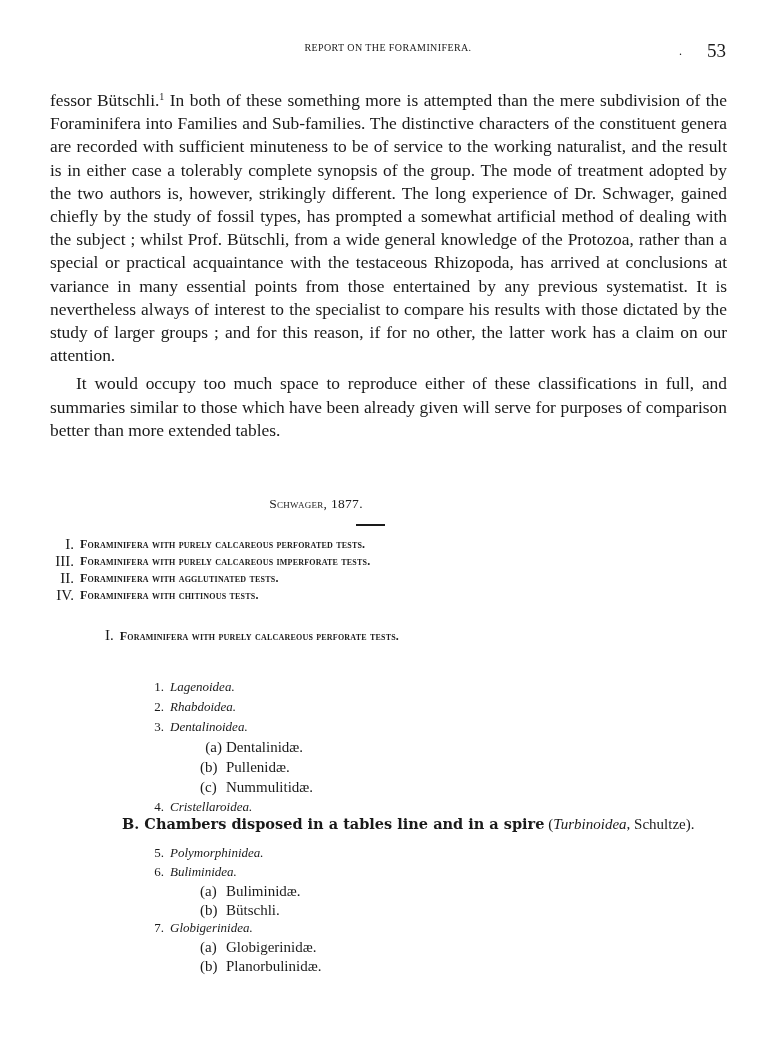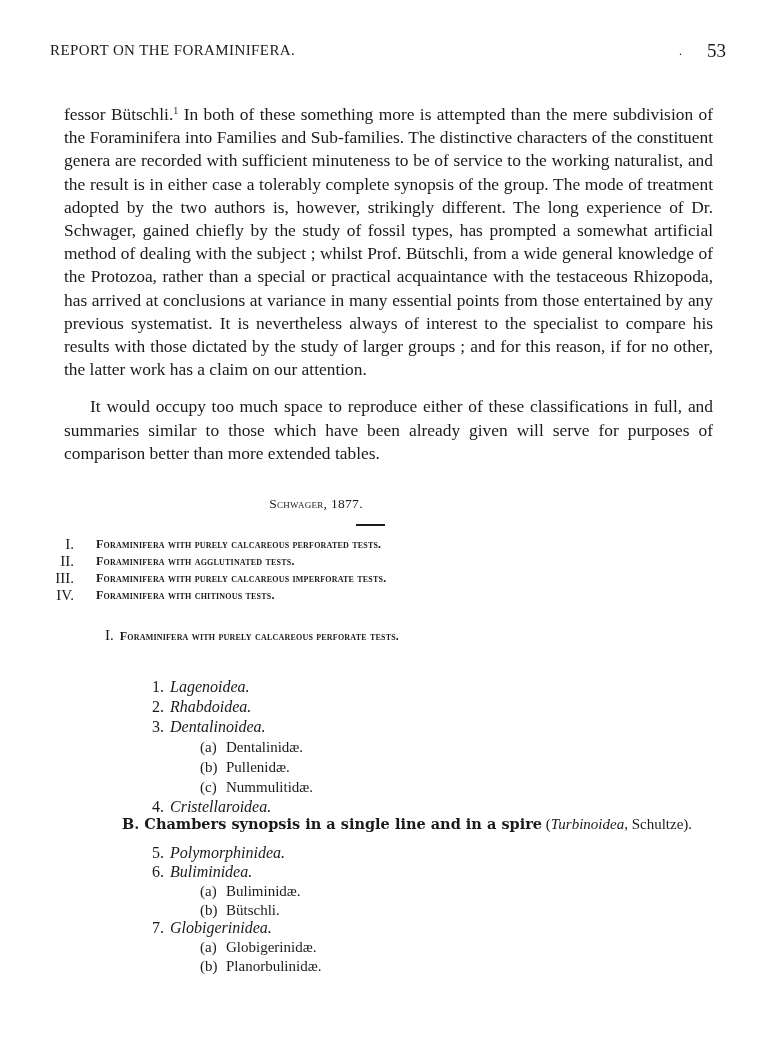--- a/index.html
+++ b/index.html
@@ -6,58 +6,58 @@
     body {
       width: 776px; height: 1050px; overflow: hidden; position: relative;
       font-family: "Liberation Serif", "DejaVu Serif", serif;
       color: #1a1a1a;
     }
     .page { position: absolute; left: 0; top: 0; width: 776px; height: 1050px; }
     .header {
       position: absolute; top: 40px; left: 50px; width: 676px; height: 22px;
     }
     .header .title {
-      position: absolute; left: 0; right: 0; text-align: left;
-      font-size: 15px; letter-spacing: 0.4px; top: 2px;
+      position: absolute; left: 0; right: 0; text-align: center;
+      font-size: 10px; letter-spacing: 0.4px; top: 2px;
     }
     .header .pageno {
       position: absolute; right: 0; top: 0; font-size: 19px;
     }
     .header .dot { position: absolute; right: 44px; top: 4px; font-size: 12px; }
     .body-text {
       position: absolute; left: 50px; width: 677px; top: 85px;
       font-size: 17.4px; line-height: 23.2px; text-align: justify;
     }
-    .body-text p { margin: 14px; }
+    .body-text p { margin: 0; }
     .body-text p.indent { text-indent: 26px; margin-top: 5px; }
     sup.fn { font-size: 10px; vertical-align: 6px; }
 
     .sec-title {
       position: absolute; left: 0; width: 632px; top: 496px; text-align: center;
       font-size: 13.5px; letter-spacing: 0.3px;
     }
     .sc { font-variant: small-caps; }
     .rule {
       position: absolute; top: 524px; left: 356px; width: 29px; height: 2px; background: #1a1a1a;
     }
     .classes { position: absolute; top: 536px; left: 44px; font-size: 12px; font-weight: bold; }
     .classes .row { height: 17px; line-height: 17px; display: flex; }
     .classes .num { width: 30px; text-align: right; padding-right: 6px; font-size: 15px; font-weight: normal; }
-    .classes .lbl { font-variant: small-caps; letter-spacing: 0.2px; margin-left: 16px; }
+    .classes .lbl { font-variant: small-caps; letter-spacing: 0.2px; }
 
     .subhead { position: absolute; left: 105px; top: 627px; font-size: 12px; font-weight: bold; }
     .subhead .num { font-size: 15px; font-weight: normal; margin-right: 6px; }
     .subhead .lbl { font-variant: small-caps; letter-spacing: 0.2px; }
 
     .group { position: absolute; font-family: "DejaVu Serif", serif; font-size: 14.5px; font-weight: bold; }
     .group .paren { font-weight: normal; font-family: "Liberation Serif", serif; font-size: 15px; }
     .group-a { left: 122px; top: 651px; }
     .group-b { left: 122px; top: 815px; }
 
-    .item { position: absolute; font-size: 16px; line-height: 20px; }
+    .item { position: absolute; font-size: 13px; line-height: 20px; }
     .item .n { display: inline-block; width: 20px; text-align: right; margin-right: 6px; }
     .item .it { font-style: italic; }
     .sub { position: absolute; font-size: 15px; line-height: 20px; }
     .sub .n { display: inline-block; width: 22px; margin-right: 4px; }
 
     .footnote {
       position: absolute; left: 150px; top: 974px; font-size: 13px; font-weight: bold;
     }
     .footnote sup { font-size: 9px; vertical-align: 5px; margin-right: 4px; }
     .footnote .it { font-style: italic; }
@@ -80,47 +80,47 @@
 
   <div class="sec-title sc">Schwager, 1877.</div>
   <div class="rule"></div>
 
   <div class="classes">
     <div class="row">
         <span class="num">I.</span>
         <span class="lbl">Foraminifera with purely calcareous perforated tests.</span>
       </div>
     <div class="row">
+        <span class="num">III.</span>
+        <span class="lbl">Foraminifera with purely calcareous imperforate tests.</span>
+      </div>
+    <div class="row">
         <span class="num">II.</span>
         <span class="lbl">Foraminifera with agglutinated tests.</span>
-      </div>
-    <div class="row">
-        <span class="num">III.</span>
-        <span class="lbl">Foraminifera with purely calcareous imperforate tests.</span>
       </div>
     <div class="row">
         <span class="num">IV.</span>
         <span class="lbl">Foraminifera with chitinous tests.</span>
       </div>
   </div>
 
   <div class="subhead">
     <span class="num">I.</span><span class="lbl">Foraminifera with purely calcareous perforate tests.</span>
   </div>
 
 
   <div class="item" style="left:144px; top:677px;"><span class="n">1.</span><span class="it">Lagenoidea.</span></div>
   <div class="item" style="left:144px; top:697px;"><span class="n">2.</span><span class="it">Rhabdoidea.</span></div>
   <div class="item" style="left:144px; top:717px;"><span class="n">3.</span><span class="it">Dentalinoidea.</span></div>
-  <div class="sub" style="left:200px; top:737px;"><span class="n">(a)</span><span>Dentalinidæ.</span></div>
+  <div class="sub" style="left:200px; top:737px;text-align:right;"><span class="n">(a)</span><span>Dentalinidæ.</span></div>
   <div class="sub" style="left:200px; top:757px;"><span class="n">(b)</span><span>Pullenidæ.</span></div>
   <div class="sub" style="left:200px; top:777px;"><span class="n">(c)</span><span>Nummulitidæ.</span></div>
   <div class="item" style="left:144px; top:797px;"><span class="n">4.</span><span class="it">Cristellaroidea.</span></div>
 
-  <div class="group group-b"><span>B. Chambers synopsis in a single line and in a spire</span><span class="paren"> (</span><span class="paren" style="font-style:italic;text-align:right;">Turbinoidea</span><span class="paren">, Schultze).</span></div>
+  <div class="group group-b"><span>B. Chambers disposed in a tables line and in a spire</span><span class="paren"> (</span><span class="paren" style="font-style:italic;text-align:right;">Turbinoidea</span><span class="paren">, Schultze).</span></div>
 
   <div class="item" style="left:144px; top:843px;"><span class="n">5.</span><span class="it">Polymorphinidea.</span></div>
   <div class="item" style="left:144px; top:862px;"><span class="n">6.</span><span class="it">Buliminidea.</span></div>
   <div class="sub" style="left:200px; top:881px;"><span class="n">(a)</span><span>Buliminidæ.</span></div>
   <div class="sub" style="left:200px; top:900px;"><span class="n">(b)</span><span>Bütschli.</span></div>
   <div class="item" style="left:144px; top:918px;"><span class="n">7.</span><span class="it">Globigerinidea.</span></div>
   <div class="sub" style="left:200px; top:937px;"><span class="n">(a)</span><span>Globigerinidæ.</span></div>
   <div class="sub" style="left:200px; top:956px;"><span class="n">(b)</span><span>Planorbulinidæ.</span></div>
 
 

